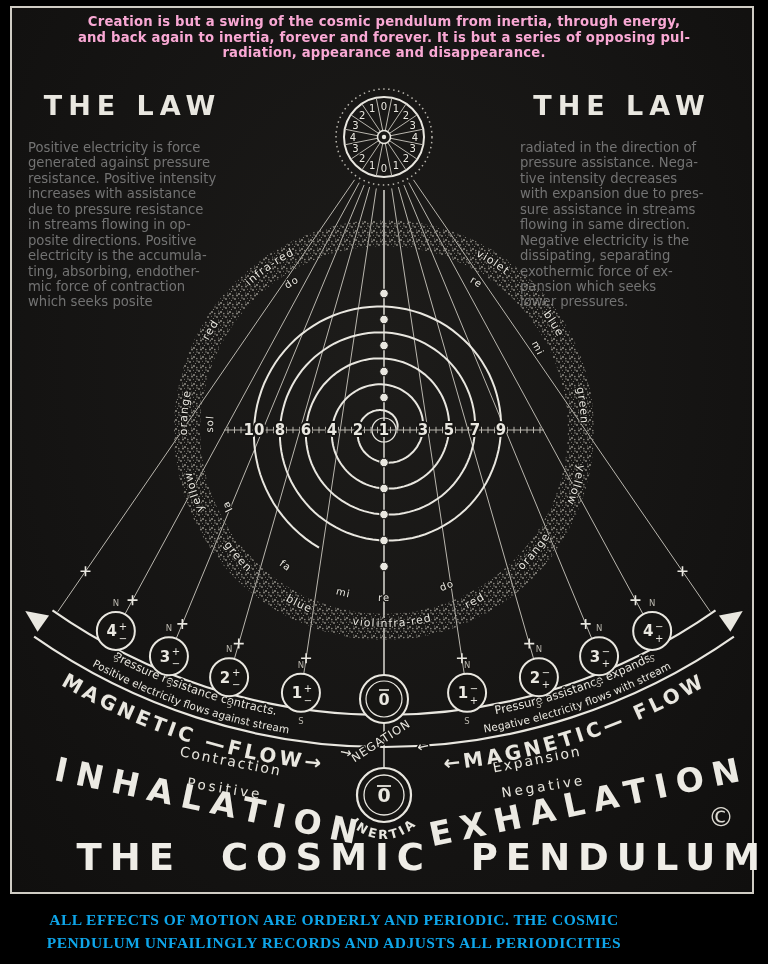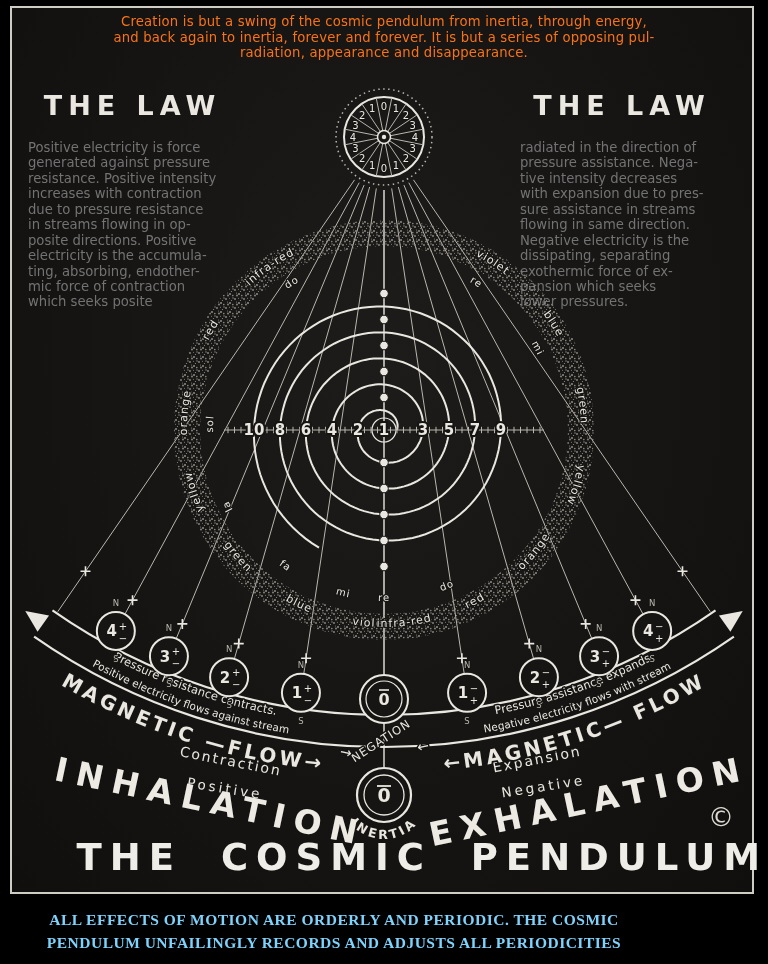--- a/index.html
+++ b/index.html
@@ -3,61 +3,61 @@
 <meta charset="utf-8">
 <style>
   *{box-sizing:border-box}
   html,body{margin:0;padding:0}
   body{width:768px;height:964px;position:relative;background:#000;overflow:hidden;
        font-family:"DejaVu Sans",sans-serif;color:#e9e7e0}
   .stage{position:absolute;inset:0}
   .panel{position:absolute;left:10px;top:6px;width:744px;height:888px;border:2px solid #cfccc4;
          background:radial-gradient(ellipse at 50% 40%, #1d1c1a 0%, #151413 60%, #100f0e 100%)}
   .quote{position:absolute;left:60px;top:14px;width:648px;text-align:center;font-size:13.2px;
-         font-weight:normal;line-height:1.18;letter-spacing:.2px;color:#f97316}
+         font-weight:bold;line-height:1.18;letter-spacing:.2px;color:#f9a8d4}
   .quote div{white-space:nowrap}
   .law{position:absolute}
   .law-left{left:20px;top:90px;width:225px}
   .law-right{left:502px;top:90px;width:240px}
   .law-title{font-size:27px;font-weight:bold;letter-spacing:6px;text-align:center;margin-bottom:19px;white-space:nowrap}
   .law-body{font-size:13.2px;line-height:1.17;padding-left:8px;color:#737373}
   .law-right .law-body{padding-left:18px}
   .law-body div{white-space:nowrap}
   #diagram{position:absolute;left:0;top:0;pointer-events:none}
   #diagram text{font-family:"DejaVu Sans",sans-serif}
   .inhal,.exhal{position:absolute;font-size:33px;font-weight:bold;letter-spacing:9px;white-space:nowrap;color:#eceae3}
   .inhal{left:52px;top:782px;transform:rotate(12deg)}
   .exhal{left:426px;top:782px;transform:rotate(-12deg)}
   .main-title{position:absolute;left:0;top:836px;width:768px;text-align:right;font-size:37px;font-weight:bold;
               letter-spacing:8px;word-spacing:18px;white-space:nowrap;color:#efede7}
   .copyright{position:absolute;left:708px;top:802px;font-size:26px;color:#dcd9d1}
   .caption{position:absolute;left:0;top:908px;width:668px;text-align:center;
            font-family:"Liberation Serif",serif;font-size:15.5px;letter-spacing:.5px;line-height:1.5;
-           color:#7dd3fc;font-weight:600}
+           color:#0ea5e9;font-weight:600}
   .caption div{white-space:nowrap}
 </style>
 </head>
 <body>
 
 <div class="stage">
   <div class="panel"></div>
 
   <div class="quote">
       <div>Creation is but a swing of the cosmic pendulum from inertia, through energy,</div>
       <div>and back again to inertia, forever and forever.  It is but a series of opposing pul-</div>
       <div>radiation, appearance and disappearance.</div>
     </div>
 
   <div class="law law-left">
     <div class="law-title">THE LAW</div>
     <div class="law-body">
         <div>Positive electricity is force</div>
         <div>generated against pressure</div>
         <div>resistance. Positive intensity</div>
-        <div>increases with contraction</div>
+        <div>increases with assistance</div>
         <div>due to pressure resistance</div>
         <div>in streams flowing in op-</div>
         <div>posite directions. Positive</div>
         <div>electricity is the accumula-</div>
         <div>ting, absorbing, endother-</div>
         <div>mic force of contraction</div>
         <div>which seeks posite</div>
       </div>
   </div>
 

